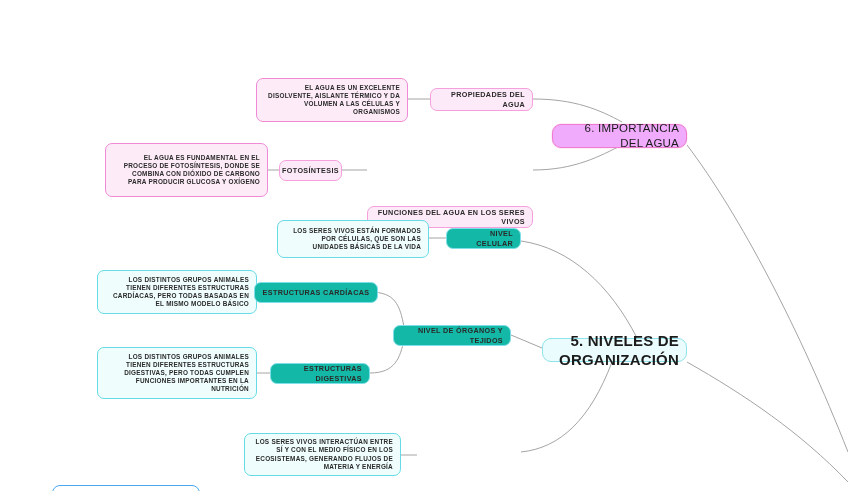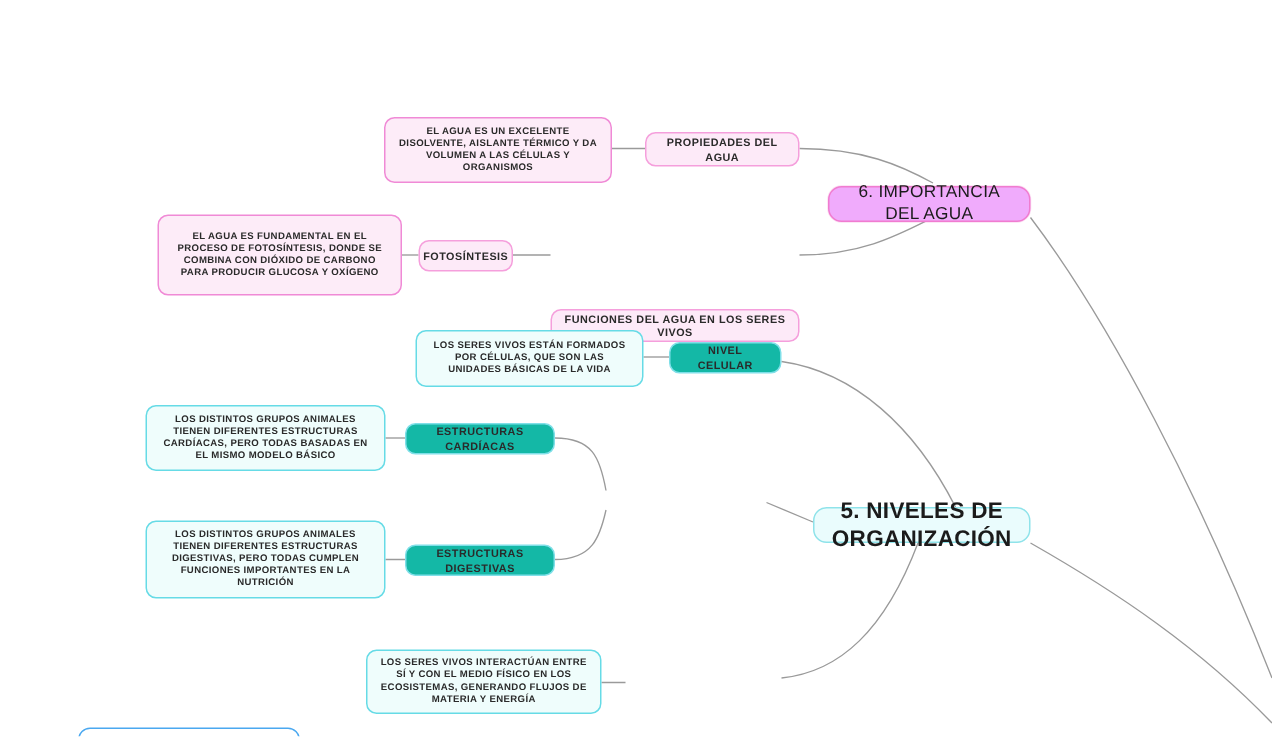--- a/index.html
+++ b/index.html
@@ -24,21 +24,21 @@
     width: 848px;
     height: 491px;
     pointer-events: none;
   }
   .node {
     position: absolute;
     box-sizing: border-box;
     display: flex;
     align-items: center;
     justify-content: center;
-    text-align: center;
+    text-align: right;
     border-radius: 7px;
     line-height: 1.28;
     letter-spacing: 0.15px;
     padding: 4px 7px;
     z-index: 2;
   }
 
   
   .node.main-pink {
     background: #f0abfc;
@@ -156,22 +156,23 @@
   <div class="node sub-pink" style="left:279px; top:160px; width:63px; height:21px;">FOTOSÍNTESIS</div>
 
   <div class="node sub-pink" style="left:367px; top:159px; width:166px; height:22px;margin-top:47px;">FUNCIONES DEL AGUA EN LOS SERES VIVOS</div>
 
   <div class="node leaf-cyan" style="left:277px; top:220px; width:152px; height:38px;">LOS SERES VIVOS ESTÁN FORMADOS POR CÉLULAS, QUE SON LAS UNIDADES BÁSICAS DE LA VIDA</div>
 
   <div class="node sub-cyan" style="left:446px; top:228px; width:75px; height:21px;">NIVEL CELULAR</div>
 
   <div class="node leaf-cyan" style="left:97px; top:270px; width:160px; height:44px;">LOS DISTINTOS GRUPOS ANIMALES TIENEN DIFERENTES ESTRUCTURAS CARDÍACAS, PERO TODAS BASADAS EN EL MISMO MODELO BÁSICO</div>
 
-  <div class="node sub-cyan" style="left:270px; top:282px; width:100px; height:21px;">ESTRUCTURAS CARDÍACAS</div>
+  <div class="node sub-cyan" style="left:254px; top:282px; width:124px; height:21px;">ESTRUCTURAS CARDÍACAS</div>
 
+  <div class="node sub-cyan" style="left:393px; top:325px; width:118px; height:21px;">NIVEL DE ÓRGANOS Y TEJIDOS</div>
 
   <div class="node main-cyan" style="left:542px; top:338px; width:145px; height:24px;">5. NIVELES DE ORGANIZACIÓN</div>
 
   <div class="node leaf-cyan" style="left:97px; top:347px; width:160px; height:52px;">LOS DISTINTOS GRUPOS ANIMALES TIENEN DIFERENTES ESTRUCTURAS DIGESTIVAS, PERO TODAS CUMPLEN FUNCIONES IMPORTANTES EN LA NUTRICIÓN</div>
 
   <div class="node sub-cyan" style="left:270px; top:363px; width:100px; height:21px;">ESTRUCTURAS DIGESTIVAS</div>
 
   <div class="node leaf-cyan" style="left:244px; top:433px; width:157px; height:43px;">LOS SERES VIVOS INTERACTÚAN ENTRE SÍ Y CON EL MEDIO FÍSICO EN LOS ECOSISTEMAS, GENERANDO FLUJOS DE MATERIA Y ENERGÍA</div>
 
 

